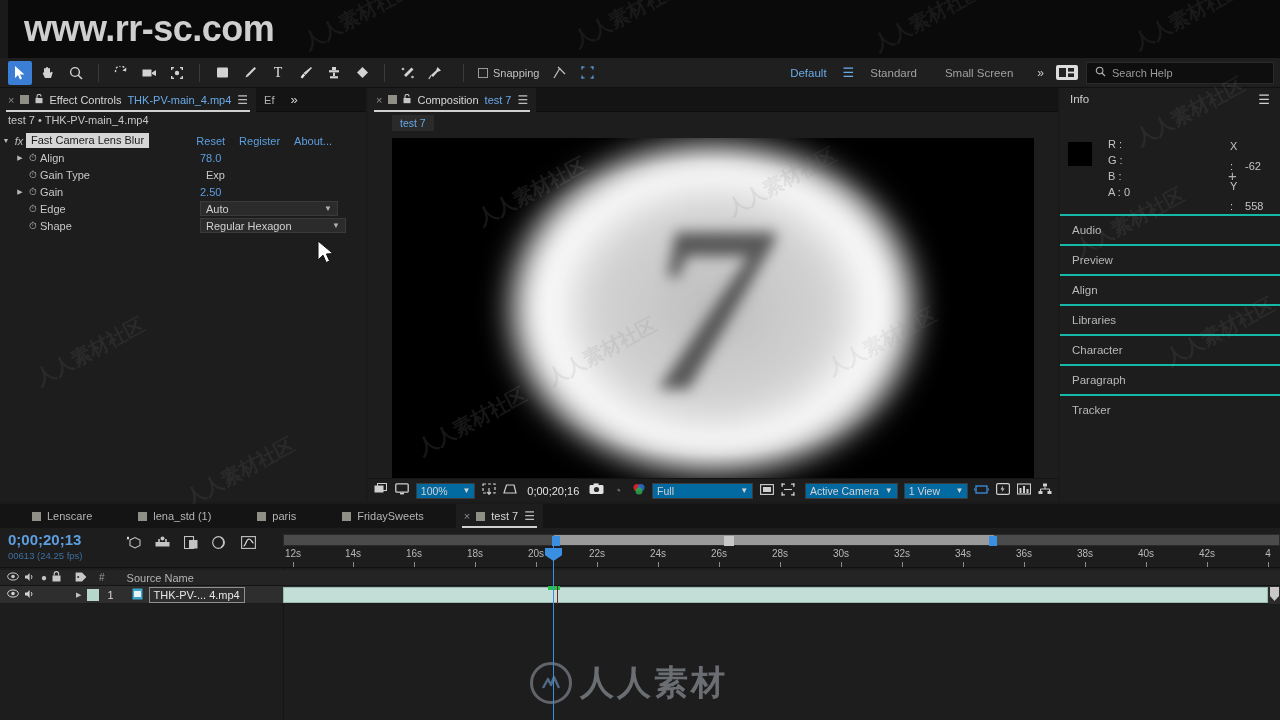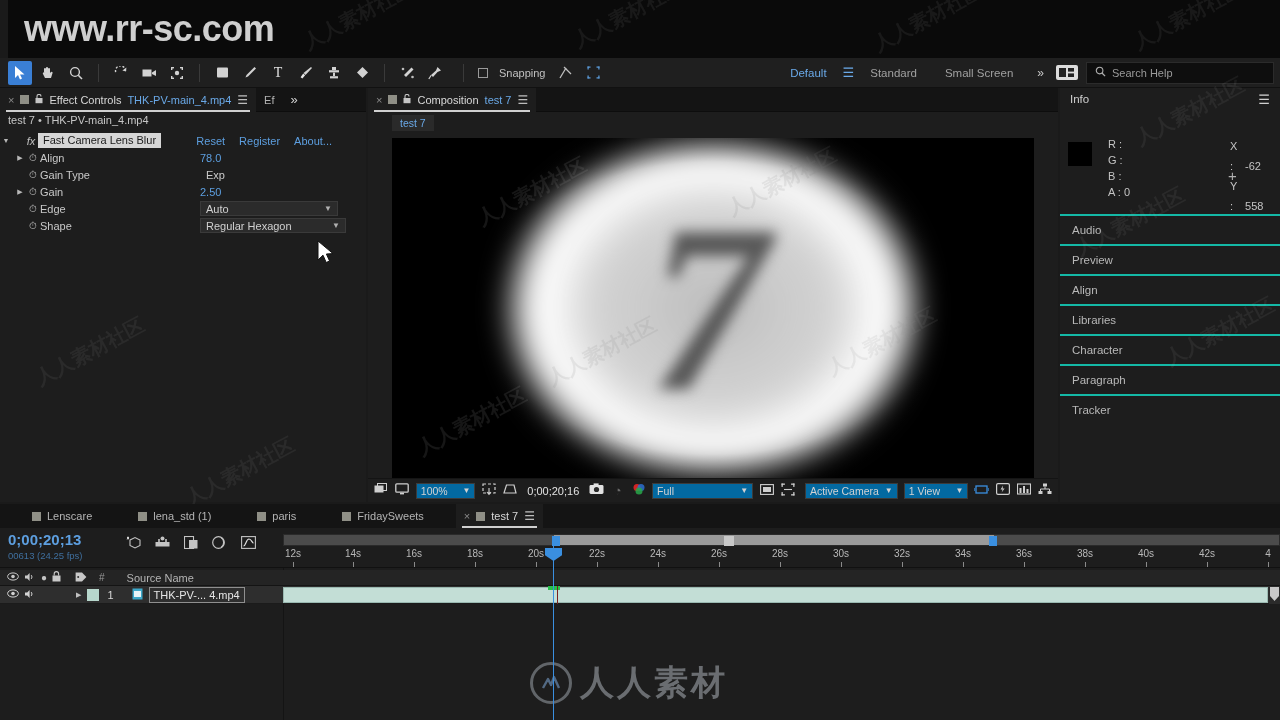--- a/index.html
+++ b/index.html
@@ -46,21 +46,21 @@
     background:#1f1f1f; border-bottom:1px solid #111;
     display:flex; align-items:center;
   }
   .tb-icon {
     width:24px; height:24px; margin:0 2px;
     display:flex; align-items:center; justify-content:center;
     color:#d2d2d2; font-size:13px; border-radius:2px;
   }
   .tb-icon.active { background:#3a7fd5; color:#fff; }
   .tb-sep { width:1px; height:18px; background:#3a3a3a; margin:0 8px; }
-  .tb-snap { display:flex; align-items:center; gap:11px; margin-left:6px; color:#c0c0c0; }
+  .tb-snap { display:flex; align-items:center; gap:5px; margin-left:6px; color:#c0c0c0; }
   .tb-cb { width:10px; height:10px; border:1px solid #9a9a9a; display:inline-block; }
   .tb-right { margin-left:auto; display:flex; align-items:center; height:100%; }
   .ws-item { padding:0 14px; color:#a0a0a0; font-size:11.5px; }
   .ws-item.sel { color:#6aa9e8; }
   .ws-menu { color:#6aa9e8; font-size:13px; padding:0 2px; }
   .chev { color:#c8c8c8; font-size:12px; padding:0 10px; }
   .search-box {
     display:flex; align-items:center; gap:6px;
     background:#0e0e0e; height:22px; padding:0 8px;
     width:188px; border:1px solid #2b2b2b; margin-left:6px;
@@ -91,21 +91,21 @@
   .ptab .burger { color:#bbb; font-size:12px; }
 
   #fx-panel { left:0; top:88px; width:366px; height:414px; background:#1d1d1d; }
   .fx-header {
     height:18px; padding:2px 8px; font-size:11px; color:#c6c6c6;
     background:#1d1d1d;
   }
   .fx-rows { padding-top:2px; }
   .fx-row { display:flex; align-items:center; height:17px; font-size:11px; }
   .fx-row .tri { width:12px; text-align:center; color:#b8b8b8; font-size:7px; }
-  .fx-row .fxicon { width:14px; text-align:center; color:#c0c0c0; font-style:italic; font-size:11px;margin-left:12px; }
+  .fx-row .fxicon { width:14px; text-align:center; color:#c0c0c0; font-style:italic; font-size:11px; }
   .fx-row .stopw { width:14px; text-align:center; color:#bdbdbd; font-size:10px; }
   .fx-title-chip {
     background:#d6d6d6; color:#1a1a1a; padding:0px 5px;
     font-size:11px; line-height:15px;
   }
   .fx-links { margin-left:auto; display:flex; gap:14px; padding-right:34px; }
   .fx-links span { color:#5d9fe0; font-size:11px; }
   .fx-name { color:#c8c8c8; }
   .fx-val { position:absolute; left:200px; color:#5d9fe0; font-size:11px; }
   .fx-val.plain { color:#cacaca; left:206px; }

